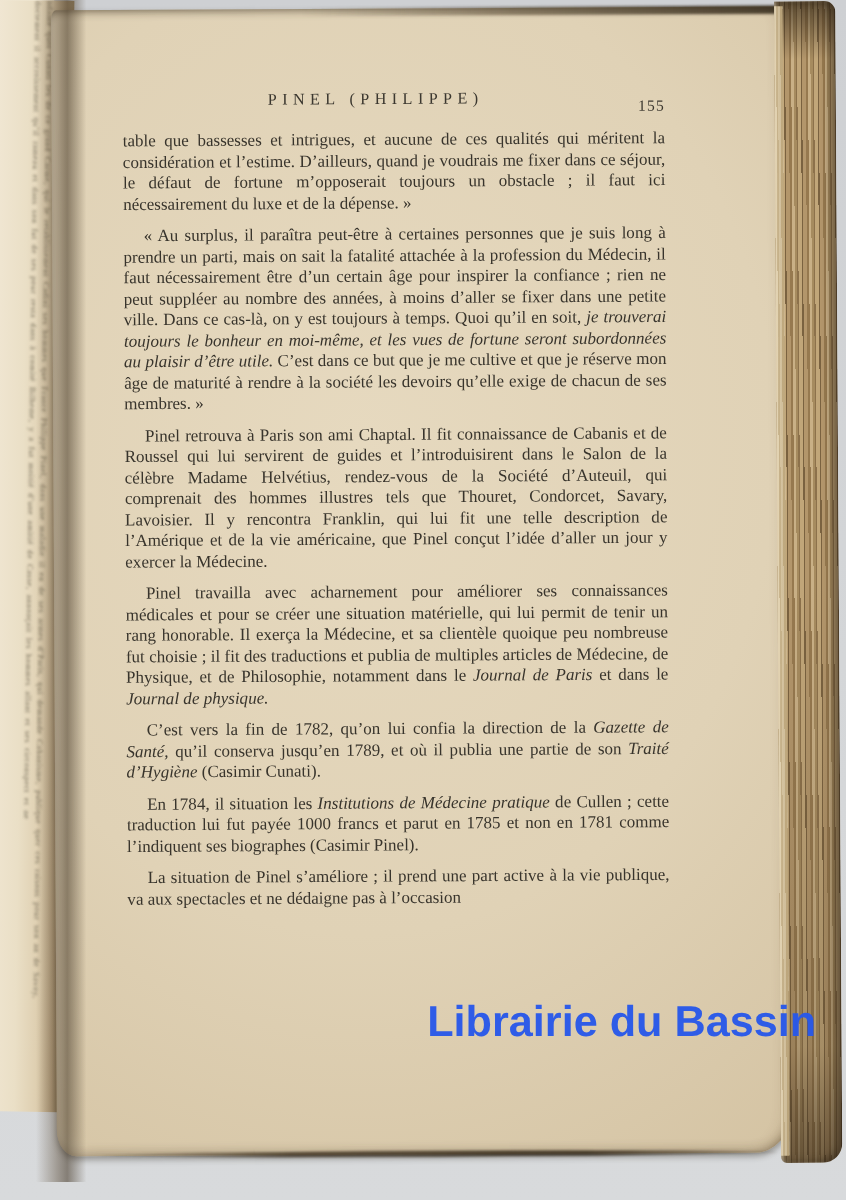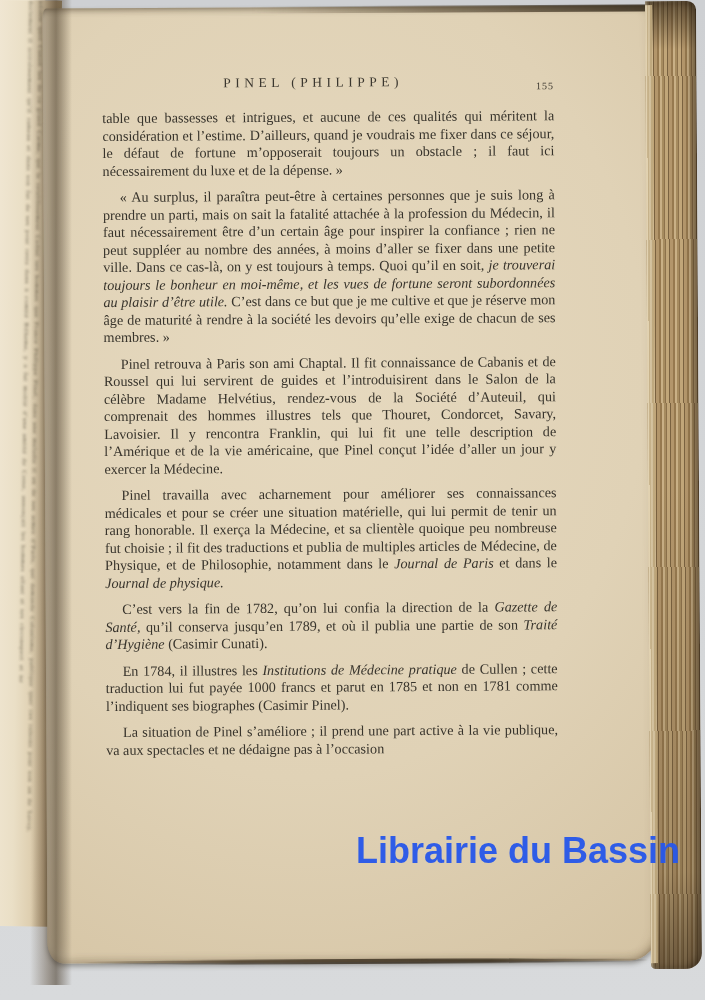--- a/index.html
+++ b/index.html
@@ -82,21 +82,21 @@
     transform: rotate(-0.35deg); transform-origin: top left;
     color:#38342c;
   }
   .page-header { position:relative; height:26px; }
   .header-title {
     display:block; text-align:center; padding-right:30px;
     font-size:13.5px; letter-spacing:4.5px; color:#3b372f;
   }
   .page-number {
     position:absolute; right:0px; top:7px;
-    font-size:10px; letter-spacing:1px; color:#3b372f;
+    font-size:13px; letter-spacing:1px; color:#3b372f;
   }
   .body-text {
     margin-top:8px; text-align:justify;
     font-size:14.2px; line-height:17.5px;
     hyphens:auto; -webkit-hyphens:auto;
   }
   .body-text p { margin:0 0 9px 0; }
   .body-text p.indent { text-indent:17px; }
   .body-text i { font-style:italic; }
 
@@ -133,20 +133,20 @@
     <div class="page-header">
       <span class="header-title">PINEL (PHILIPPE)</span>
       <span class="page-number">155</span>
     </div>
     <div class="body-text">
         <p class=""><span>table que bassesses et intrigues, et aucune de ces qualités qui méritent la considération et l’estime. D’ailleurs, quand je voudrais me fixer dans ce séjour, le défaut de fortune m’opposerait toujours un obstacle ; il faut ici nécessairement du luxe et de la dépense. »</span></p>
         <p class="indent"><span>« Au surplus, il paraîtra peut-être à certaines personnes que je suis long à prendre un parti, mais on sait la fatalité attachée à la profession du Médecin, il faut nécessairement être d’un certain âge pour inspirer la confiance ; rien ne peut suppléer au nombre des années, à moins d’aller se fixer dans une petite ville. Dans ce cas-là, on y est toujours à temps. Quoi qu’il en soit, </span><i>je trouverai toujours le bonheur en moi-même, et les vues de fortune seront subordonnées au plaisir d’être utile.</i><span> C’est dans ce but que je me cultive et que je réserve mon âge de maturité à rendre à la société les devoirs qu’elle exige de chacun de ses membres. »</span></p>
         <p class="indent"><span>Pinel retrouva à Paris son ami Chaptal. Il fit connaissance de Cabanis et de Roussel qui lui servirent de guides et l’introduisirent dans le Salon de la célèbre Madame Helvétius, rendez-vous de la Société d’Auteuil, qui comprenait des hommes illustres tels que Thouret, Condorcet, Savary, Lavoisier. Il y rencontra Franklin, qui lui fit une telle description de l’Amérique et de la vie américaine, que Pinel conçut l’idée d’aller un jour y exercer la Médecine.</span></p>
         <p class="indent"><span>Pinel travailla avec acharnement pour améliorer ses connaissances médicales et pour se créer une situation matérielle, qui lui permit de tenir un rang honorable. Il exerça la Médecine, et sa clientèle quoique peu nombreuse fut choisie ; il fit des traductions et publia de multiples articles de Médecine, de Physique, et de Philosophie, notamment dans le </span><i>Journal de Paris</i><span> et dans le </span><i>Journal de physique.</i></p>
         <p class="indent"><span>C’est vers la fin de 1782, qu’on lui confia la direction de la </span><i>Gazette de Santé,</i><span> qu’il conserva jusqu’en 1789, et où il publia une partie de son </span><i>Traité d’Hygiène</i><span> (Casimir Cunati).</span></p>
-        <p class="indent"><span>En 1784, il illustres les </span><i>Institutions de Médecine pratique</i><span> de Cullen ; cette traduction lui fut payée 1000 francs et parut en 1785 et non en 1781 comme l’indiquent ses biographes (Casimir Pinel).</span></p>
+        <p class="indent"><span>En 1784, il situation les </span><i>Institutions de Médecine pratique</i><span> de Cullen ; cette traduction lui fut payée 1000 francs et parut en 1785 et non en 1781 comme l’indiquent ses biographes (Casimir Pinel).</span></p>
         <p class="indent"><span>La situation de Pinel s’améliore ; il prend une part active à la vie publique, va aux spectacles et ne dédaigne pas à l’occasion</span></p>
       </div>
   </div>
 
   <div class="watermark" style="color: rgb(40, 88, 234);">Librairie du Bassin</div>
 
 </div>
 
 </body></html>

